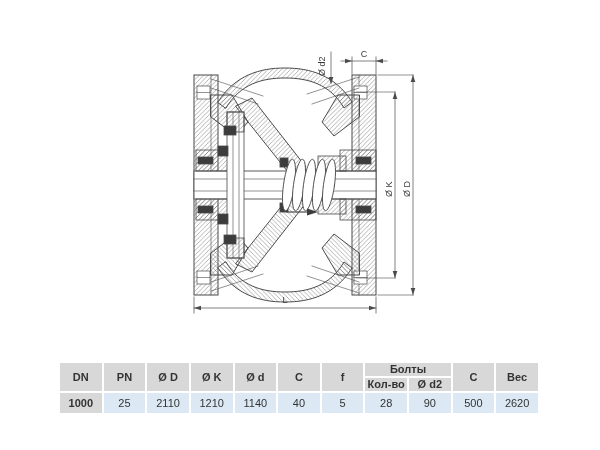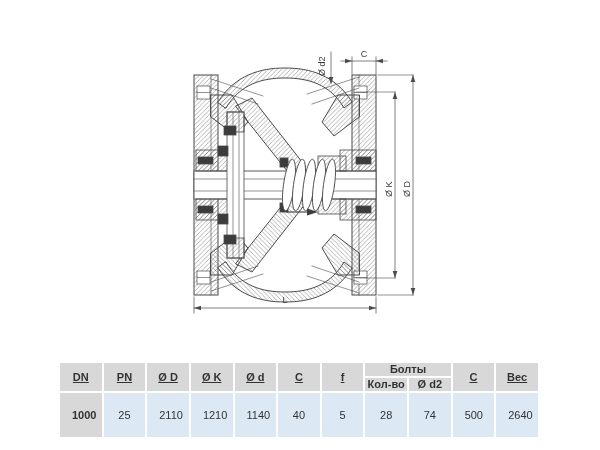--- a/index.html
+++ b/index.html
@@ -14,24 +14,24 @@
   }
   table.spec {
     position:absolute; left:58px; top:361px; width:482px;
     border-collapse:separate; border-spacing:2px; table-layout:fixed;
     font-size:11px; color:#333;
   }
   table.spec th {
     background:#d8d8d8; font-weight:bold; text-align:center;
     padding:0; height:13px; line-height:13px;
   }
-  table.spec th.tall { height:15px;text-decoration:underline; }
+  table.spec th.tall { height:15px; }
   table.spec td {
     background:#dce9f5; font-weight:normal; text-align:center;
-    padding:12px; height:20px; line-height:20px;
+    padding:0; height:20px; line-height:20px;
   }
   table.spec td.dn { background:#d8d8d8; font-weight:bold; }
 </style>
 </head>
 <body>
 
 <div class="page">
 
   <svg class="drawing" width="600" height="450" viewBox="0 0 600 450">
     <defs>
@@ -184,20 +184,20 @@
     </tr>
     <tr>
       <td class="dn">1000</td>
       <td>25</td>
       <td>2110</td>
       <td>1210</td>
       <td>1140</td>
       <td>40</td>
       <td>5</td>
       <td>28</td>
-      <td>74</td>
+      <td>90</td>
       <td>500</td>
-      <td>2640</td>
+      <td>2620</td>
     </tr>
   </tbody>
     </table>
 
 </div>
 
 </body></html>

